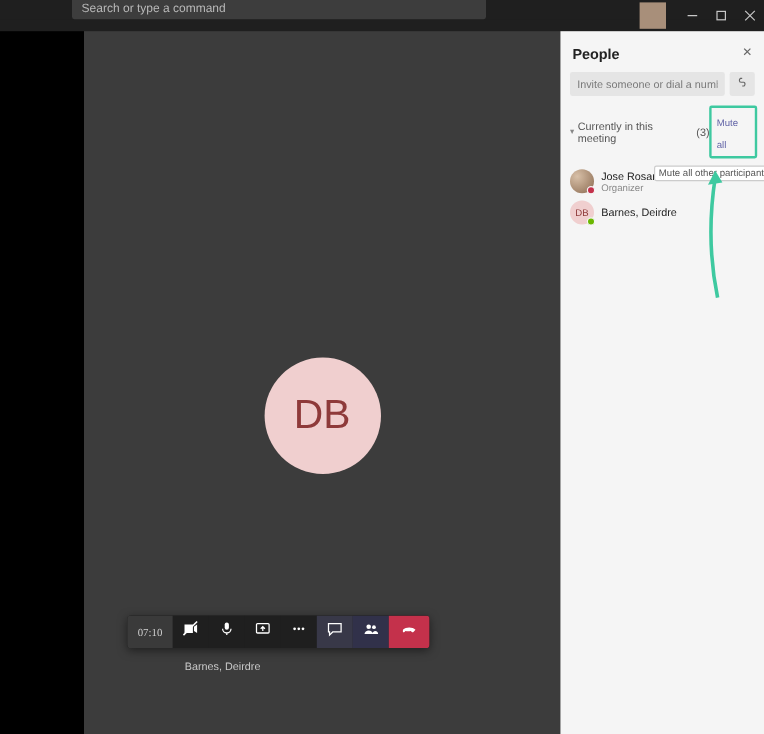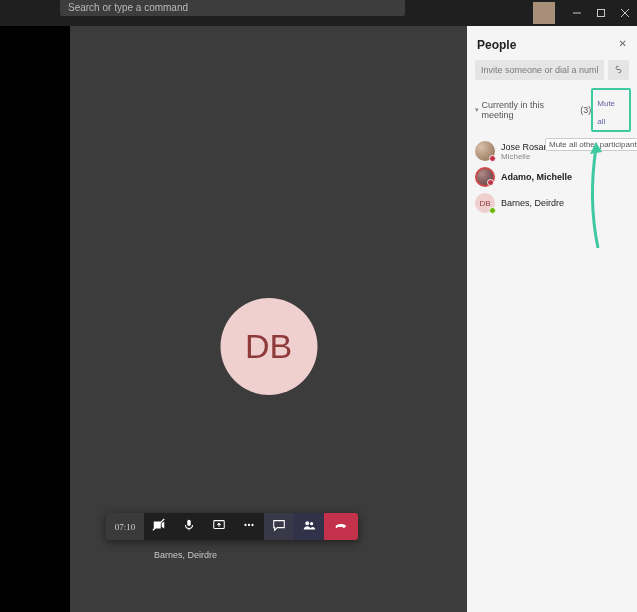--- a/index.html
+++ b/index.html
@@ -195,31 +195,23 @@
       </div>
     </div>
 
     <div class="plist">
       <div class="prow">
         <div class="pava ava-img1">
             <span class="presence pres-busy"></span>
           </div>
         <div class="pinfo">
           <span class="pname">Jose Rosario</span>
-          <span class="prole">Michelle</span>
+          <span class="prole">Organizer</span>
         </div>
         <div class="tooltip-mute">Mute all other participants</div>
-      </div>
-      <div class="prow">
-        <div class="pava ava-img2">
-            <span class="presence pres-busy"></span>
-          </div>
-        <div class="pinfo">
-          <span class="pname bold">Adamo, Michelle</span>
-        </div>
       </div>
       <div class="prow">
         <div class="pava ava-db">
             <span>DB</span>
             <span class="presence pres-avail"></span>
           </div>
         <div class="pinfo">
           <span class="pname">Barnes, Deirdre</span>
         </div>
       </div>

